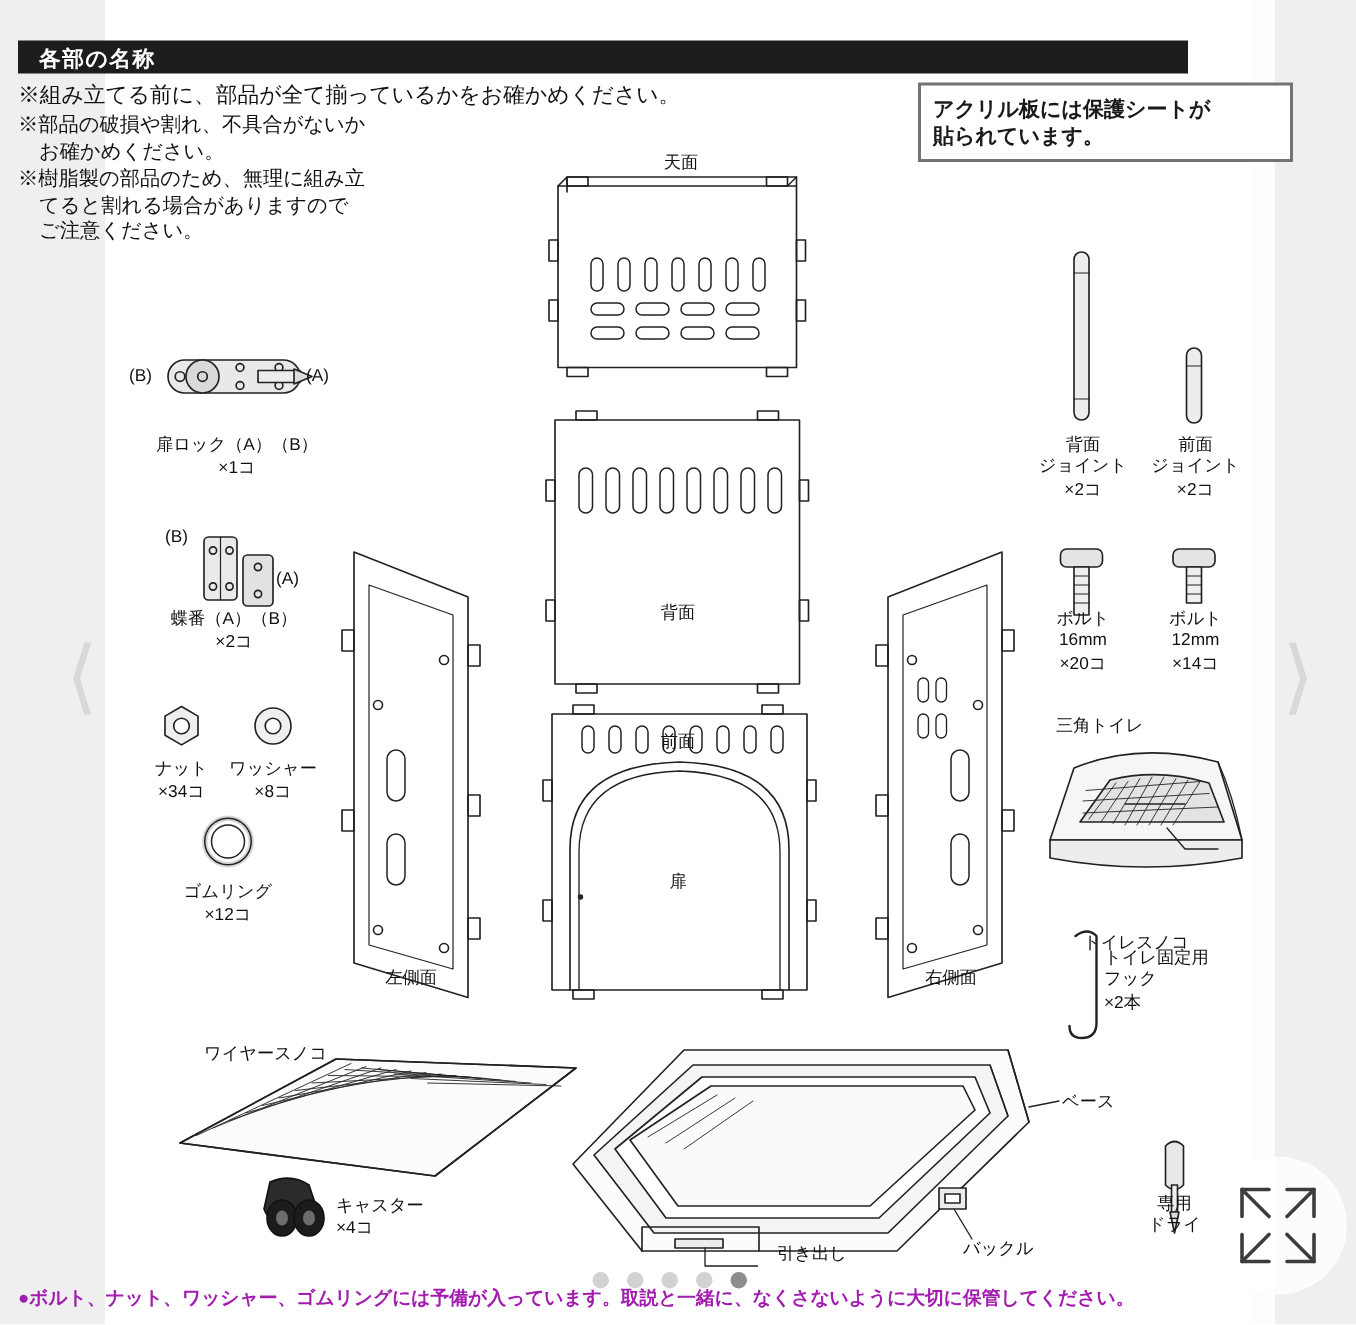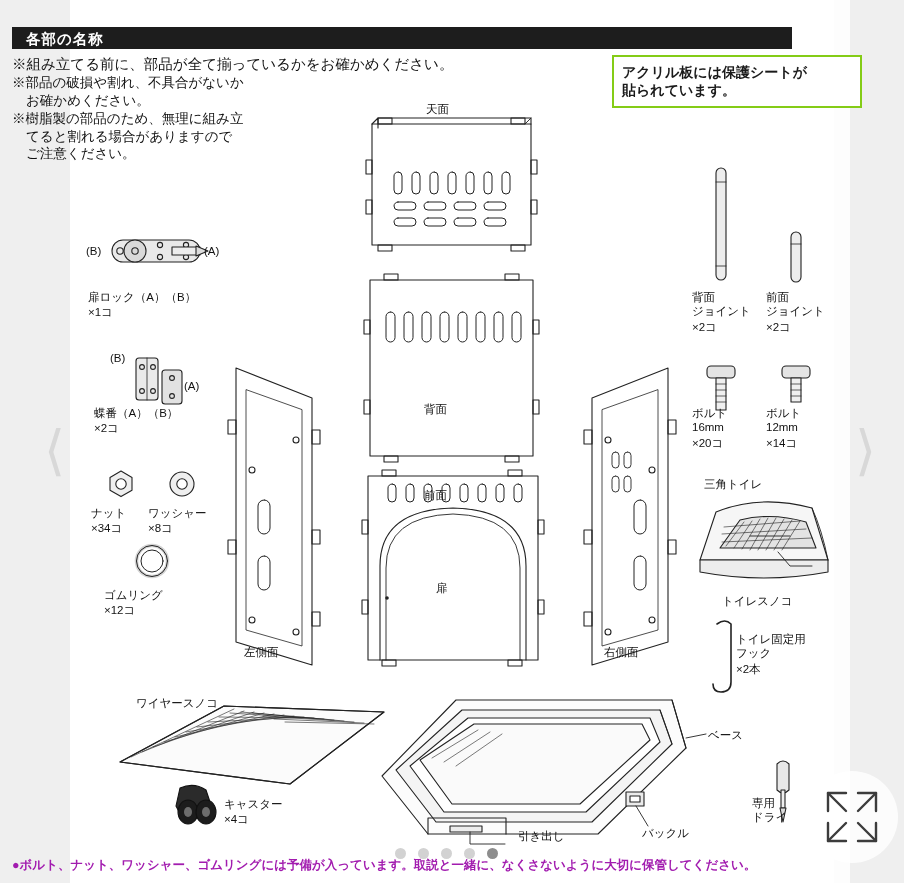--- a/index.html
+++ b/index.html
@@ -77,21 +77,21 @@
   #notes .line { white-space: pre; }
   #notes .big { font-size: 14.5px; }
   #notes .indent { padding-left: 14px; }
 
   
   #caution {
     position: absolute;
     left: 612px;
     top: 55px;
     width: 250px;
-    border: 2px solid #84cc16;
+    border: 2px solid #737373;
     background: #fff;
     padding: 6px 8px 7px 8px;
     box-sizing: border-box;
   }
   #caution .l1, #caution .l2 {
     font-size: 14px;
     font-weight: bold;
     line-height: 1.3;
   }
   #caution .l3 {
@@ -99,20 +99,21 @@
     font-weight: bold;
     margin-top: 2px;
     line-height: 1.25;
   }
 
   
   .cap {
     position: absolute;
     font-size: 11.5px;
     line-height: 1.22;
+    text-align: center;
     color: #111;
     white-space: pre;
   }
   .cap.left-al { text-align: left; }
   .lbl {
     position: absolute;
     font-size: 11.5px;
     color: #111;
     white-space: pre;
   }
@@ -528,21 +529,21 @@
   <div class="cap" style="left:692px; top:406px; width:60px;">ボルト
 16mm</div>
   <div class="cap" style="left:692px; top:436px; width:60px;">×20コ</div>
 
   <div class="cap" style="left:766px; top:406px; width:62px;">ボルト
 12mm</div>
   <div class="cap" style="left:766px; top:436px; width:62px;">×14コ</div>
 
   <div class="cap left-al" style="left:704px; top:477px; width:90px;">三角トイレ</div>
 
-  <div class="cap left-al" style="left:722px; top:594px; width:110px;font-family:Liberation Serif, serif;">トイレスノコ</div>
+  <div class="cap left-al" style="left:722px; top:622px; width:110px;font-family:Liberation Serif, serif;">トイレスノコ</div>
 
   <div class="cap left-al" style="left:736px; top:632px; width:84px;">トイレ固定用
 フック</div>
   <div class="cap left-al" style="left:736px; top:662px; width:84px;">×2本</div>
 
   <div class="cap left-al" style="left:136px; top:696px; width:130px;">ワイヤースノコ</div>
 
   <div class="cap left-al" style="left:224px; top:797px; width:80px;">キャスター</div>
   <div class="cap left-al" style="left:224px; top:812px; width:80px;">×4コ</div>
 

